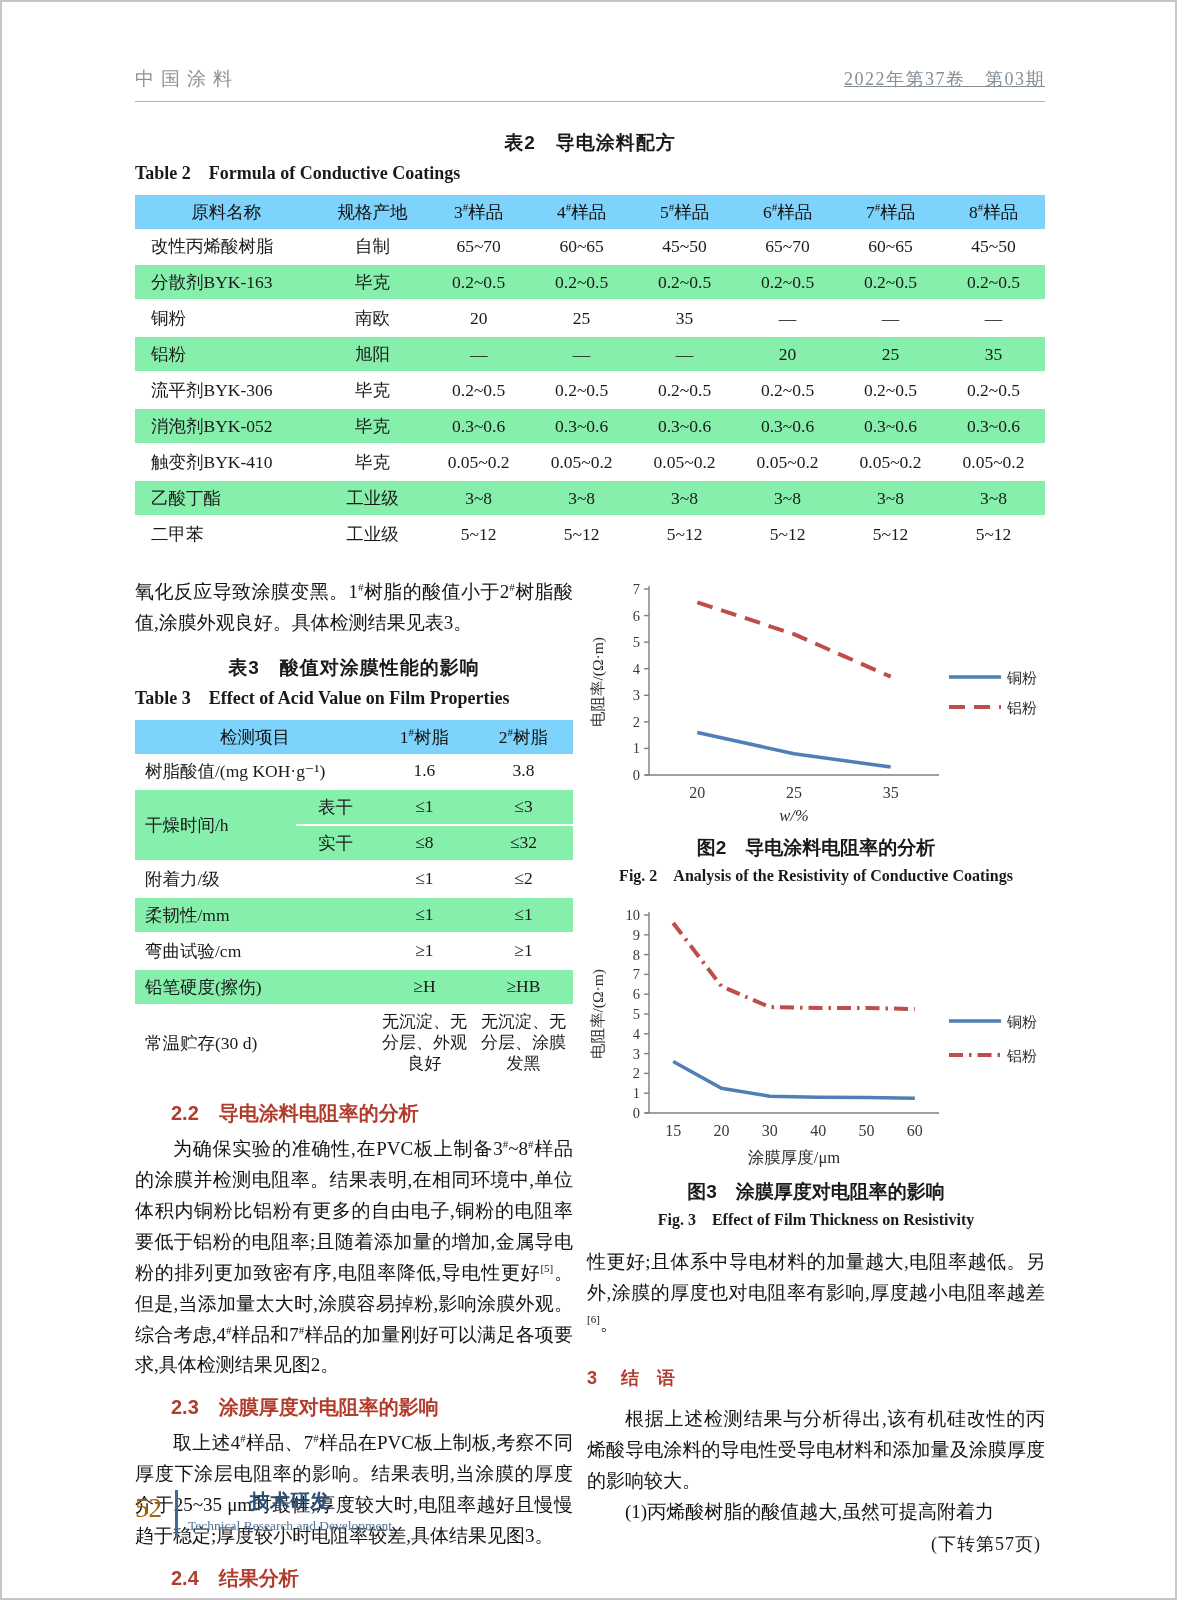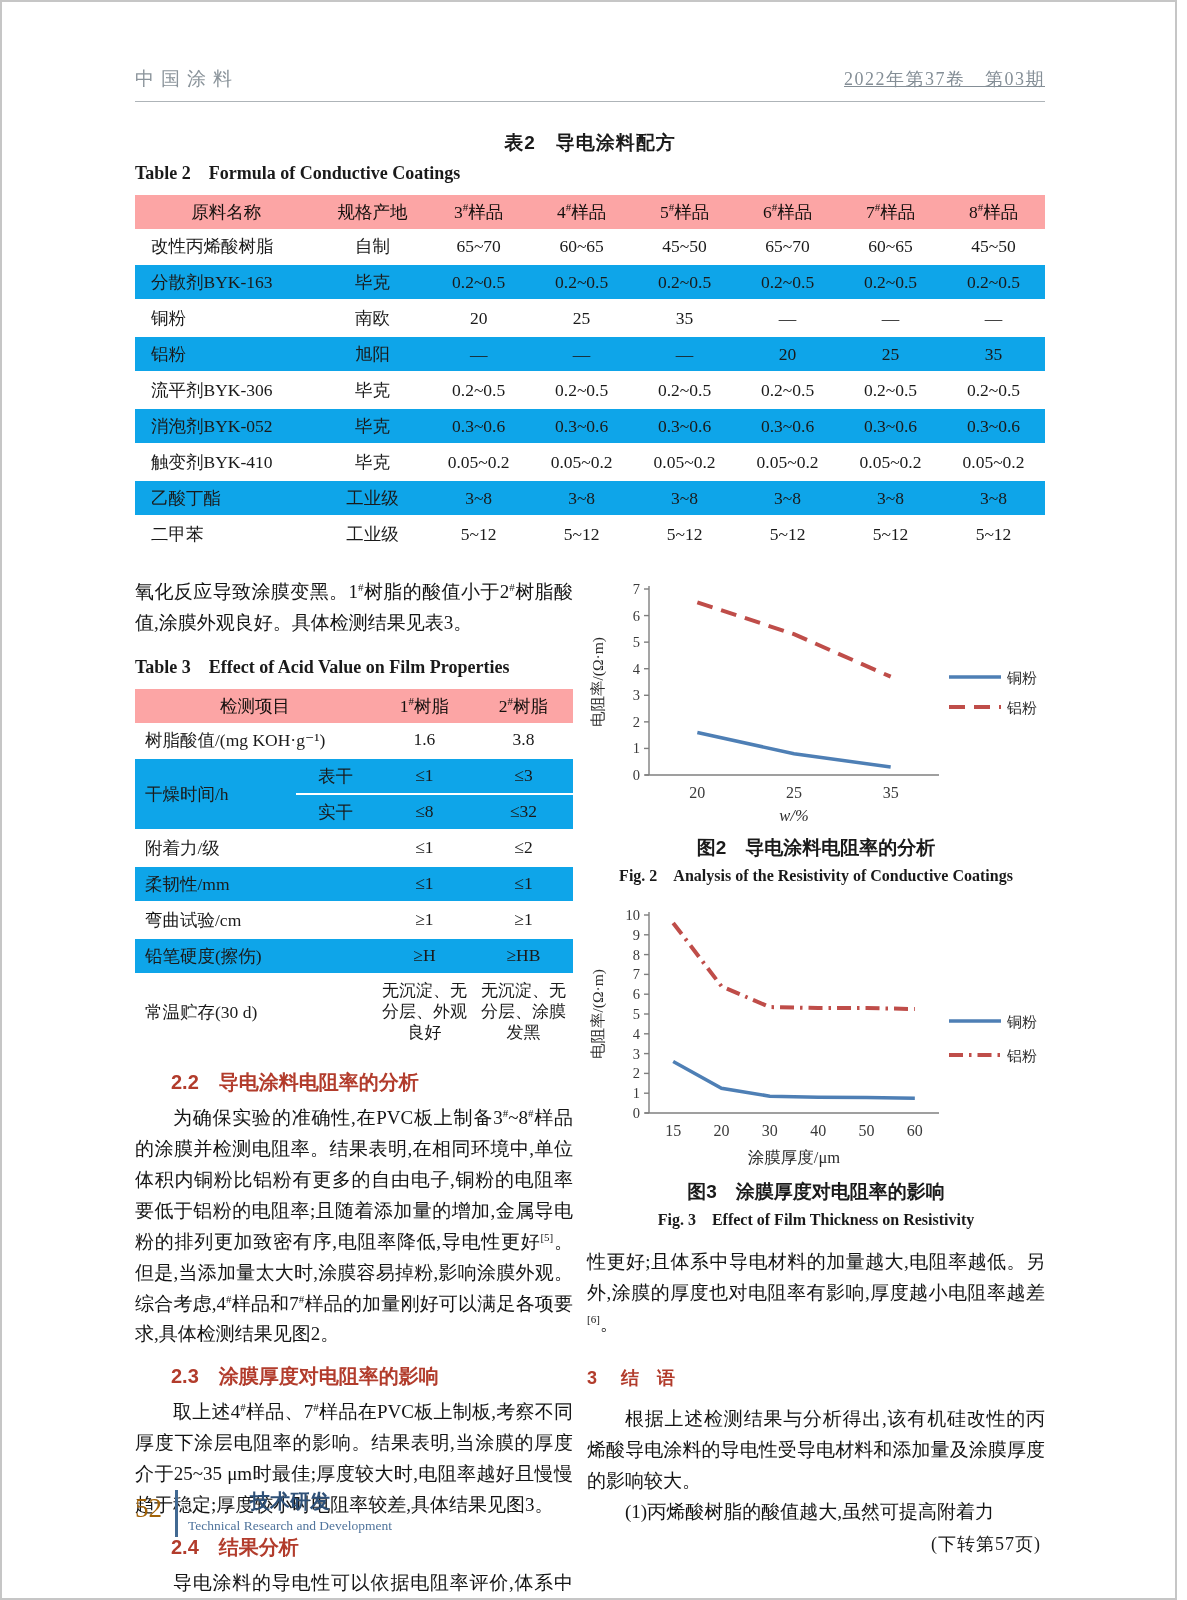--- a/index.html
+++ b/index.html
@@ -14,23 +14,23 @@
                border-bottom:1px solid #aeb4b8; padding-bottom:9px;}
   .journal-name {color:#8b949b; font-size:19px; letter-spacing:7px;}
   .issue-info {color:#848e96; font-size:18px; letter-spacing:1.5px;text-decoration:underline;}
 
   
   .table2-block {margin-top:28px;}
   .tbl-title-cn {text-align:center; font-weight:bold; font-size:19px;
                  font-family:"Liberation Sans",sans-serif; letter-spacing:1px;}
   .tbl-title-en {text-align:left; font-weight:bold; font-size:18px; margin-top:5px;}
   table {border-collapse:collapse; width:100%; margin-top:10px;}
-  th {background:#fca5a5; font-weight:normal; font-size:17.5px; padding:5px 2px; color:#14100e;text-align:center;}
+  th {background:#7dd3fc; font-weight:normal; font-size:17.5px; padding:5px 2px; color:#14100e;text-align:center;}
   td {font-size:17.5px; text-align:center; padding:5px 2px; border-bottom:2px solid #fff;}
-  tr.shade td {background:#0ea5e9;}
+  tr.shade td {background:#86efac;}
   .t2 {border-bottom:1.5px solid #909090;}
   .t2 td:first-child {text-align:left; padding-left:16px;}
   .t3 {border-bottom:1.5px solid #909090;}
   .t3 td.item {text-align:left; padding-left:10px;}
   .t3 td.small-lh {line-height:1.25; font-size:17px;}
 
   
   .columns {display:flex; gap:12px; margin-top:24px;}
   .col-left {width:456px;}
   .col-right {width:460px; padding-left:2px;}
@@ -189,20 +189,21 @@
             </tr>
           </tbody>
       </table>
     </div>
 
     <div class="columns">
       <div class="col-left">
         <p class="body-text">氧化反应导致涂膜变黑。1<sup>#</sup>树脂的酸值小于2<sup>#</sup>树脂酸值,涂膜外观良好。具体检测结果见表3。</p>
 
         <div class="table3-block">
+          <div class="tbl-title-cn">表3　酸值对涂膜性能的影响</div>
           <div class="tbl-title-en">Table 3　Effect of Acid Value on Film Properties</div>
           <table class="t3">
             <colgroup>
               <col style="width:168px">
                 <col style="width:82px">
                 <col style="width:103px">
                 <col style="width:103px">
             </colgroup>
             <thead id="t3head">
                 <tr>

